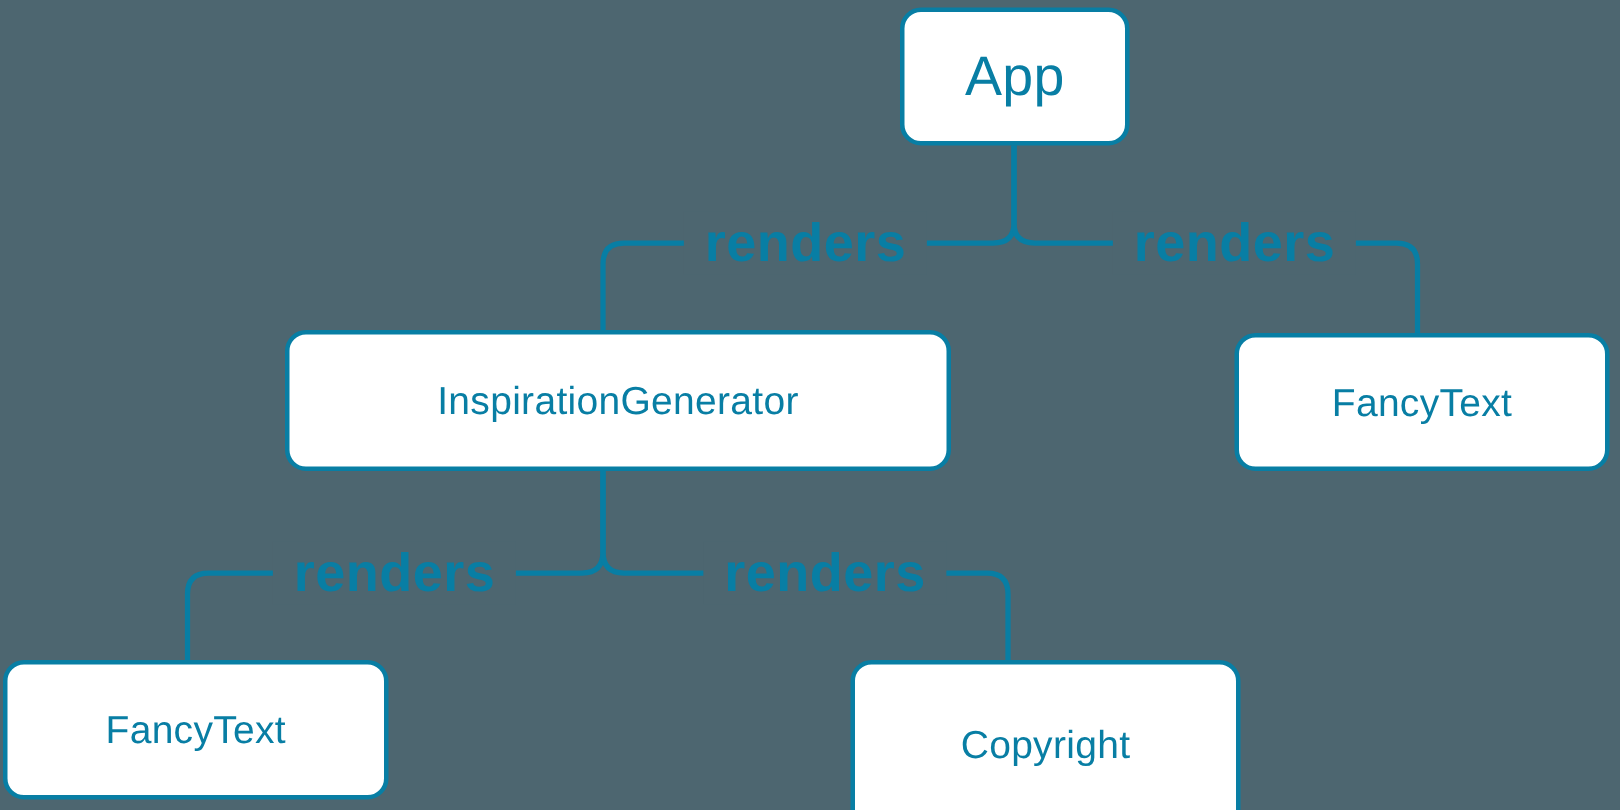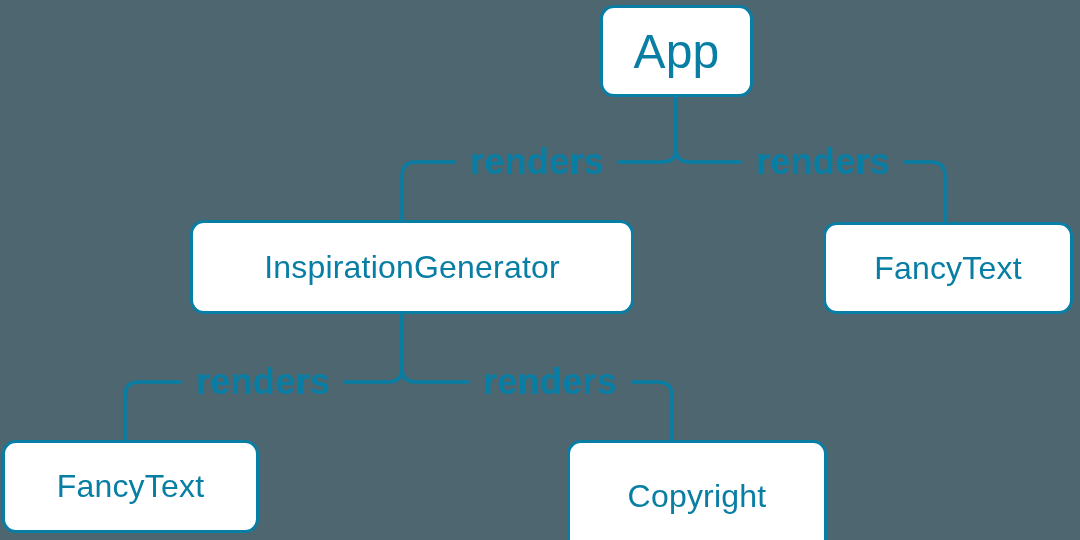--- a/index.html
+++ b/index.html
@@ -30,26 +30,26 @@
   .node {
     position: absolute;
     box-sizing: border-box;
     background: var(--node-fill, #ffffff);
     border: 3.5px solid var(--accent, #087ea4);
     border-radius: 14px;
     display: flex;
     align-items: center;
     justify-content: center;
     color: var(--accent, #087ea4);
-    font-size: 32px;
+    font-size: 26px;
     font-weight: 500;
     letter-spacing: 0.2px;
     white-space: nowrap;
   }
-  .node-app                  { left: 600px; top: 5px;   width: 153px; height: 92px; font-size: 48px; }
+  .node-app                  { left: 600px; top: 5px;   width: 153px; height: 92px; font-size: 37px; }
   .node-inspiration-generator{ left: 190px; top: 220px; width: 444px; height: 94px; }
   .node-fancy-text-right     { left: 823px; top: 222px; width: 250px; height: 92px; }
   .node-fancy-text-left      { left: 2px;   top: 440px; width: 257px; height: 93px; }
   .node-copyright            { left: 567px; top: 440px; width: 260px; height: 113px; }
   .edge-label {
     position: absolute;
     transform: translate(-50%, -50%);
     background: var(--bg, #4d6670);
     color: var(--accent, #087ea4);
     font-size: 36px;

